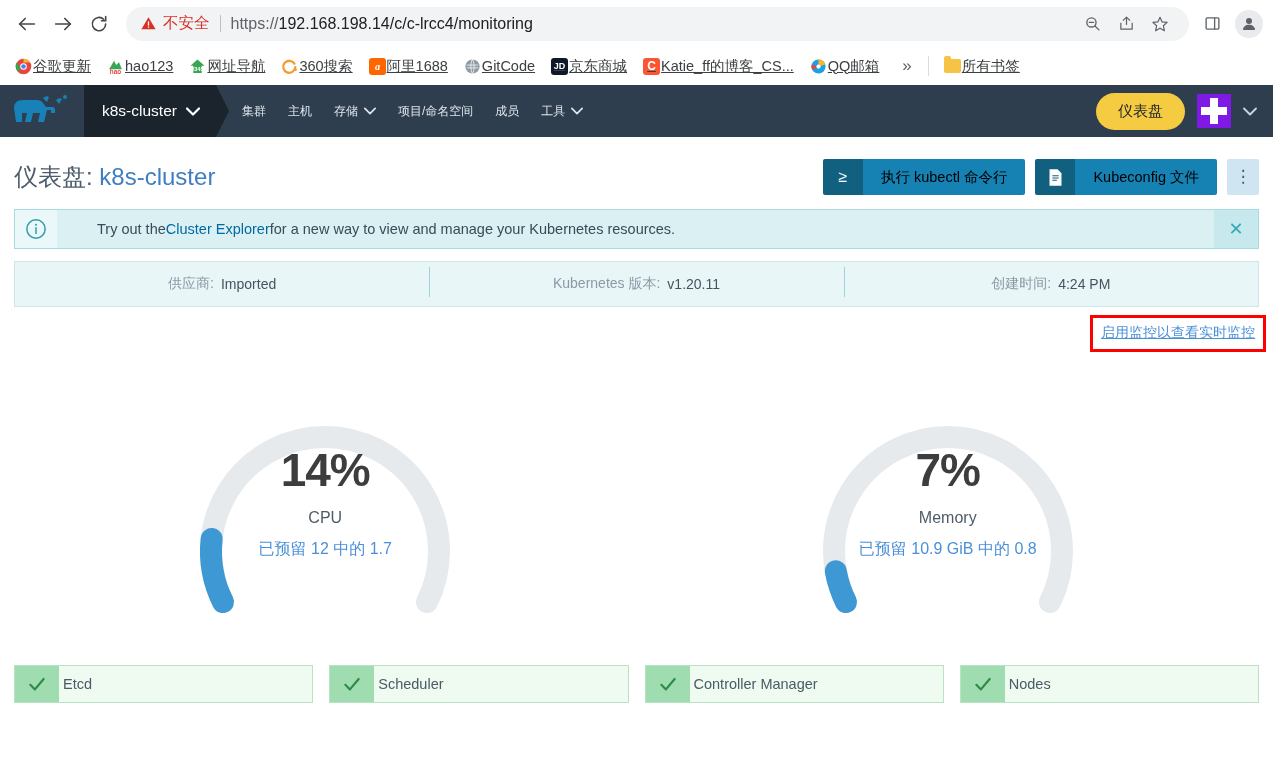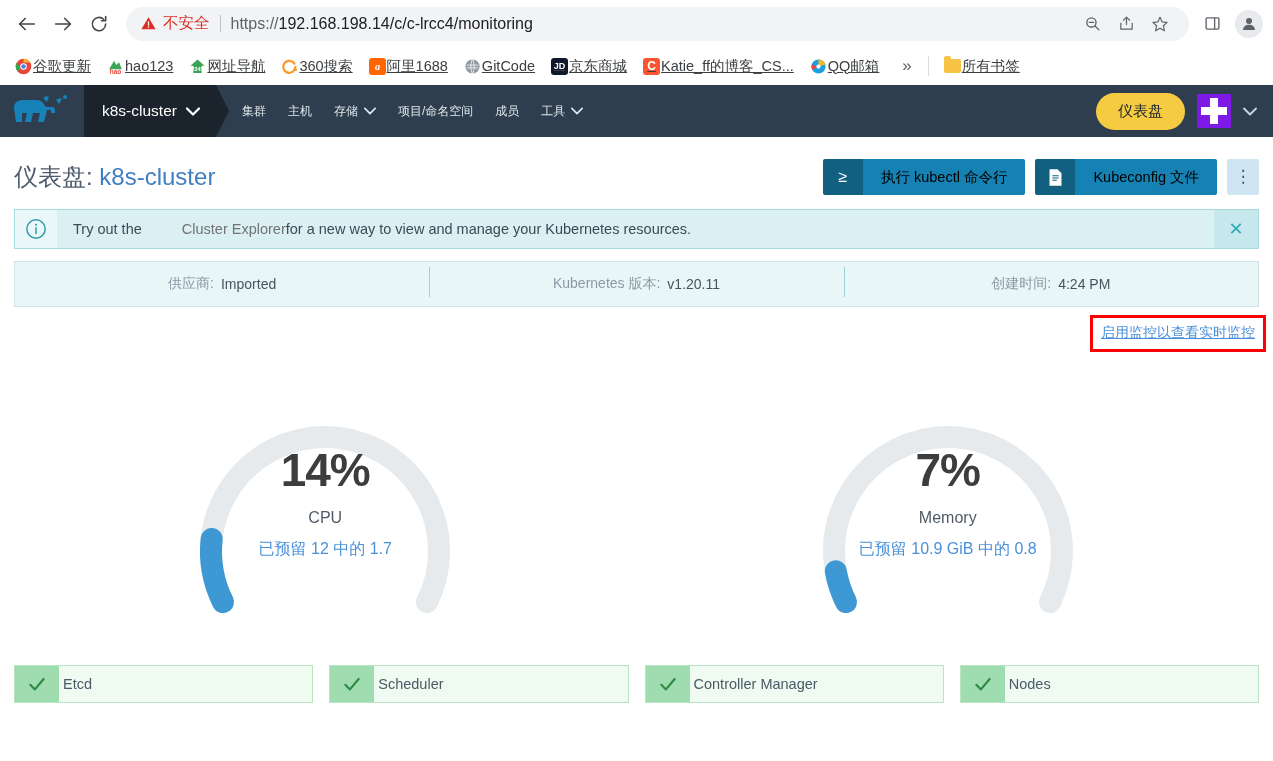--- a/index.html
+++ b/index.html
@@ -242,36 +242,37 @@
     line-height: 0.6;
   }
 
   
   .banner {
     height: 40px;
     border: 1px solid #a7dbe0;
     background: #daf0f3;
     display: flex; align-items: stretch;
     margin-bottom: 12px;
+    gap: 24px;
   }
   .banner-ico {
     width: 42px;
     background: #eaf8fa;
     display: flex; align-items: center; justify-content: center;
     color: #2f9aa8;
     flex: 0 0 auto;
   }
   .banner-txt {
     flex: 1 1 auto;
     display: flex; align-items: center;
     padding-left: 16px;
     font-size: 14.5px;
     color: #3b4a57;
   }
-  .banner-txt a { color: #737373; text-decoration: none; margin-left: 40px; }
+  .banner-txt a { color: #0369a1; text-decoration: none; }
   .banner-close {
     width: 44px;
     display: flex; align-items: center; justify-content: center;
     color: #35aab9;
     font-size: 18px;
     background: #c7e9ee;
     flex: 0 0 auto;
   }
 
   

